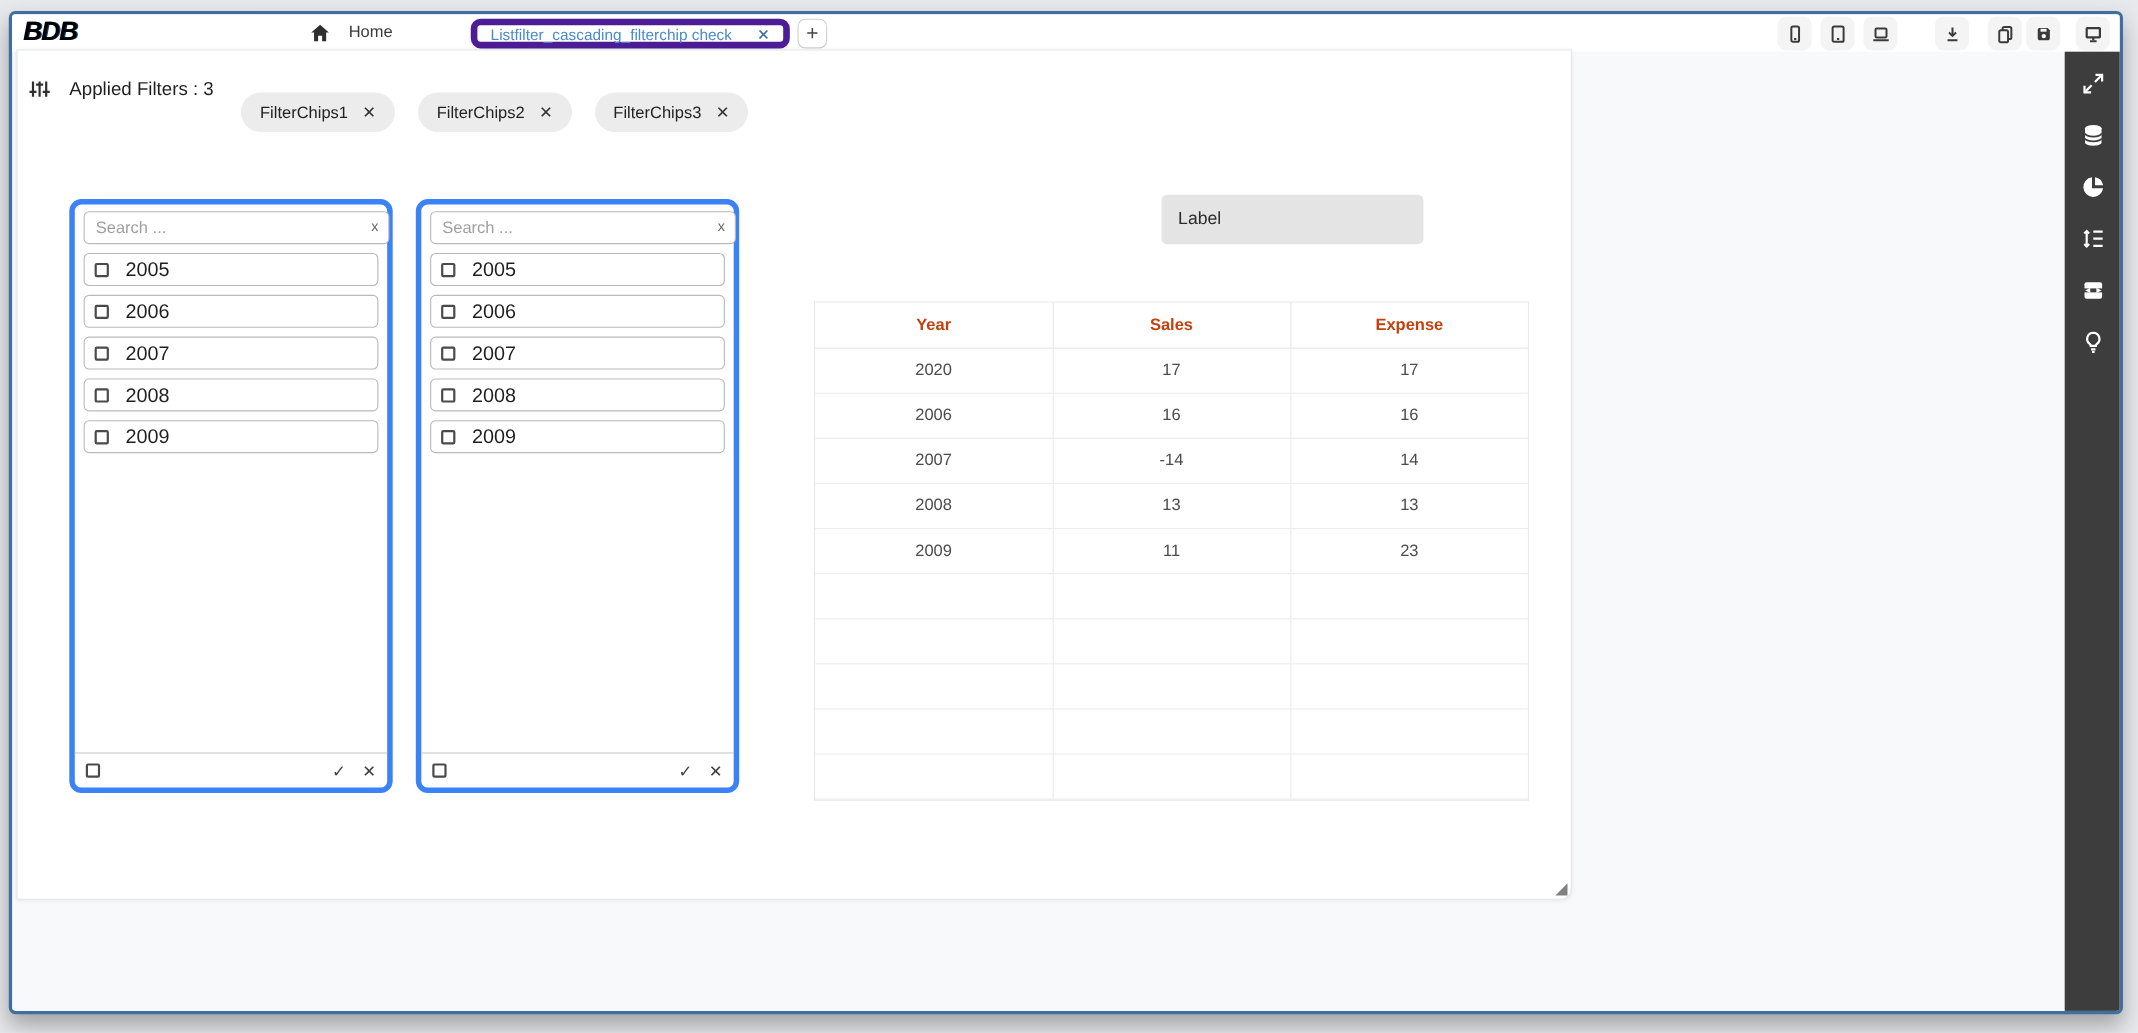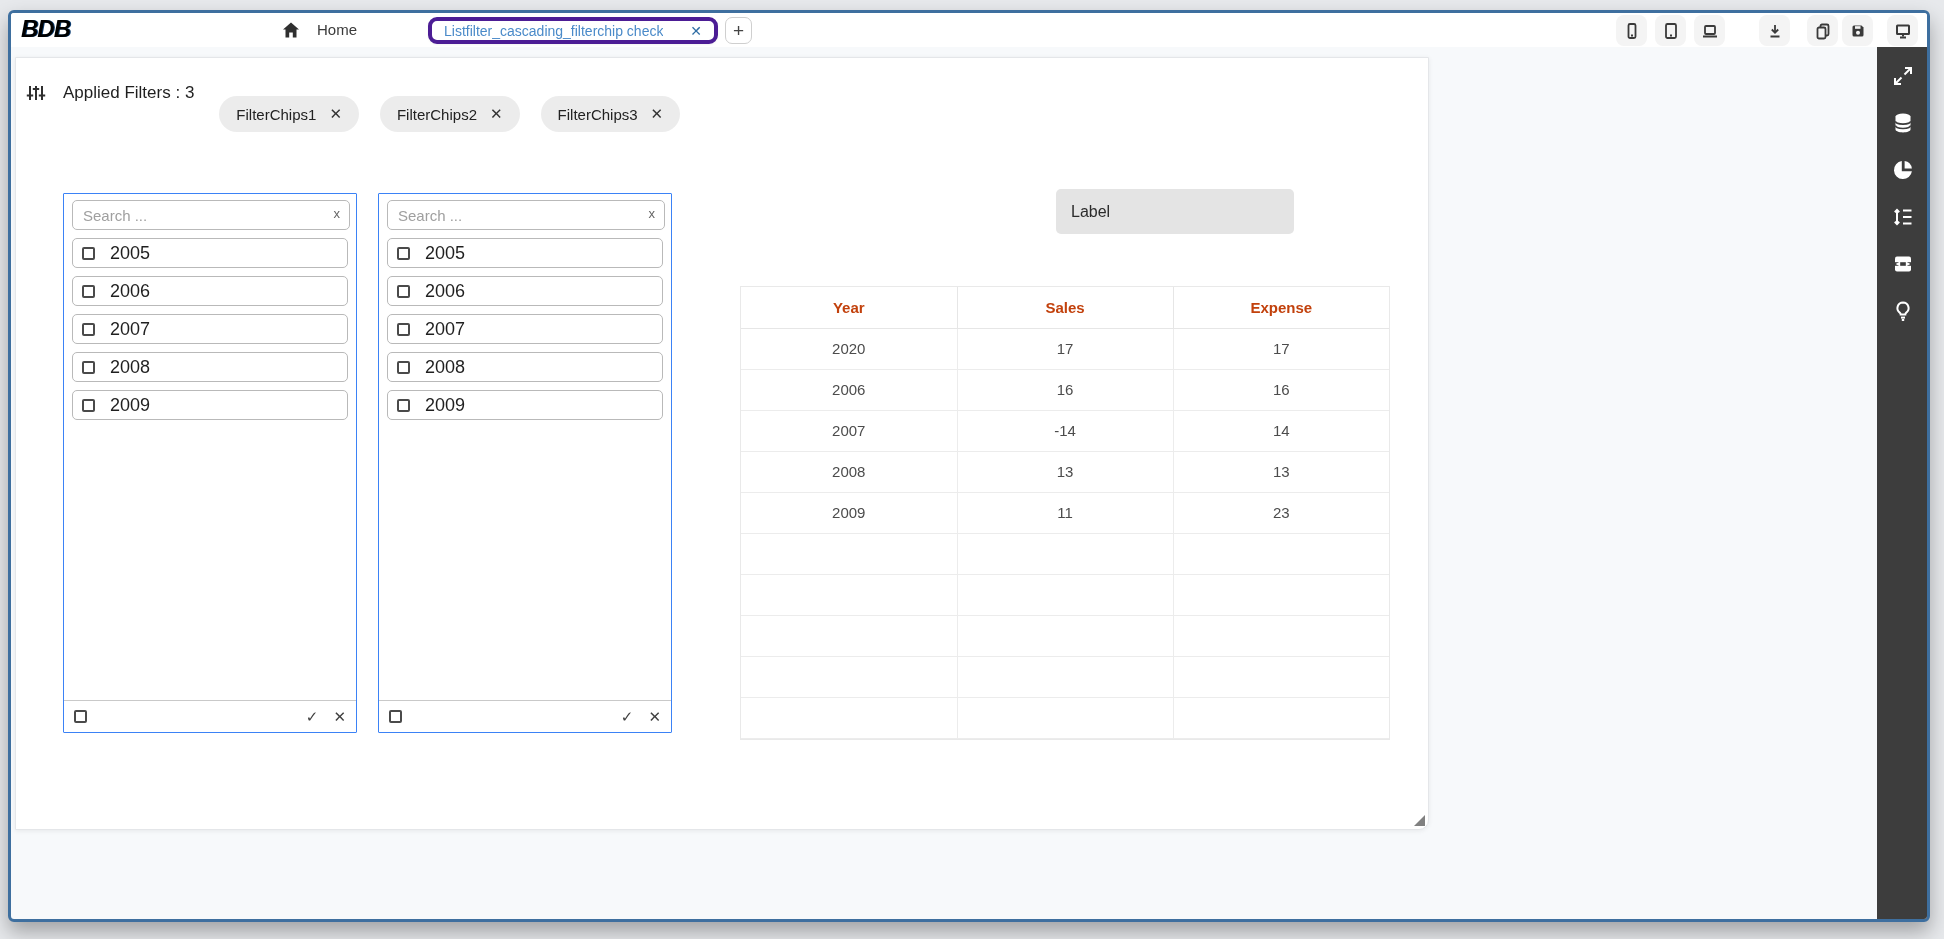--- a/index.html
+++ b/index.html
@@ -11,55 +11,55 @@
     border:3px solid #3e6f9f; border-radius:6px; background:#f7f9fb; overflow:hidden;
     box-shadow:0 10px 20px rgba(0,0,0,.3); }
 
   
   .header { position:absolute; left:0; top:0; width:100%; height:34px; background:#fff; }
   .logo { position:absolute; left:10px; top:2px; font-size:24px; font-weight:bold; font-style:italic;
     color:#000000; letter-spacing:-1px; text-shadow:1px 0 #0d3f74; }
   .home-btn { position:absolute; left:270px; top:7px; width:20px; height:20px; color:#2f2f2f; cursor:pointer; }
   .home-label { position:absolute; left:306px; top:0; line-height:34px; font-size:15px; color:#3a3a3a; }
   .tab { position:absolute; left:417px; top:4px; width:290px; height:27px; background:#fff;
-    border:4px solid #4c1d95; border-radius:9px; display:flex; align-items:center; padding:0 12px;
+    border:6px solid #4c1d95; border-radius:9px; display:flex; align-items:center; padding:0 12px;
     box-shadow:0 1px 2px rgba(0,0,0,.05); cursor:pointer; }
   .tab-title { font-size:14px; color:#4a8ac9; white-space:nowrap; overflow:hidden; }
   .tab-close { margin-left:auto; font-size:14px; color:#2e6da4; cursor:pointer; padding-left:8px; }
   .newtab-btn { position:absolute; left:714px; top:4px; width:27px; height:27px; border:1px solid #cfcfcf;
     border-radius:7px; background:#fff; font-size:19px; color:#444; display:flex; align-items:center;
     justify-content:center; cursor:pointer; }
   .hbtn { position:absolute; top:2px; width:31px; height:31px; background:#f4f4f4; border-radius:8px;
     display:flex; align-items:center; justify-content:center; color:#3a3a3a; cursor:pointer; }
   .hbtn svg { display:block; }
 
   
   .sidebar { position:absolute; left:1866px; top:34px; width:51px; height:872px; background:#3d3d3d;
     display:flex; flex-direction:column; align-items:center; padding-top:17px; gap:23px; }
   .sbtn { width:24px; height:24px; color:#fff; cursor:pointer; }
 
   
-  .canvas { position:absolute; left:4px; top:44px; width:1414px; height:773px; background:#fff;
+  .canvas { position:absolute; left:4px; top:32px; width:1414px; height:773px; background:#fff;
     border:1px solid #e4e6e9; border-radius:0 0 10px 0; box-shadow:0 1px 5px rgba(0,0,0,.07); overflow:hidden; }
   .resize-handle { position:absolute; right:3px; bottom:3px; width:0; height:0;
     border-left:11px solid transparent; border-bottom:11px solid #808080; cursor:nwse-resize; }
 
   
   .filter-bar { position:absolute; left:10px; top:17px; height:36px; display:flex; align-items:center; }
   .tune-icon { width:20px; height:20px; color:#2f2f2f; }
   .af-label { margin-left:17px; font-size:17px; color:#1f1f1f; }
   .chips { display:flex; margin-left:25px; gap:21px; }
   .chip { height:36px; background:#ececec; border-radius:18px; display:flex; align-items:center;
     padding:0 17px; gap:13px; cursor:pointer;margin-top:42px; }
   .chip-label { font-size:15px; color:#222; }
   .chip-close { font-size:15px; color:#333; cursor:pointer; }
 
   
   .list-filter { position:absolute; top:135px; width:294px; height:540px; background:#fff;
-    border:1px solid #3b82f6; border-radius:1px; }
+    border:5px solid #3b82f6; border-radius:11px; }
   .lf-1 { left:47px; } .lf-2 { left:362px; }
   .lf-search { position:absolute; left:8px; top:6px; width:278px; height:30px; border:1px solid #b9b9b9;
     border-radius:5px; background:#fff; }
   .lf-search input { width:100%; height:100%; border:none; outline:none; background:transparent;
     padding:0 26px 0 10px; font-size:15px; color:#333; font-family:"Liberation Sans",sans-serif; }
   .lf-search input::placeholder { color:#9f9f9f; }
   .lf-clear { position:absolute; right:9px; top:5px; font-size:13px; color:#666; cursor:pointer; }
   .lf-items { position:absolute; left:8px; top:44px; right:8px; display:flex; flex-direction:column; gap:8px; }
   .year-item { height:30px; border:1px solid #b9b9b9; border-radius:5px; display:flex; align-items:center;
     padding-left:9px; gap:15px; cursor:pointer; background:#fff; }

